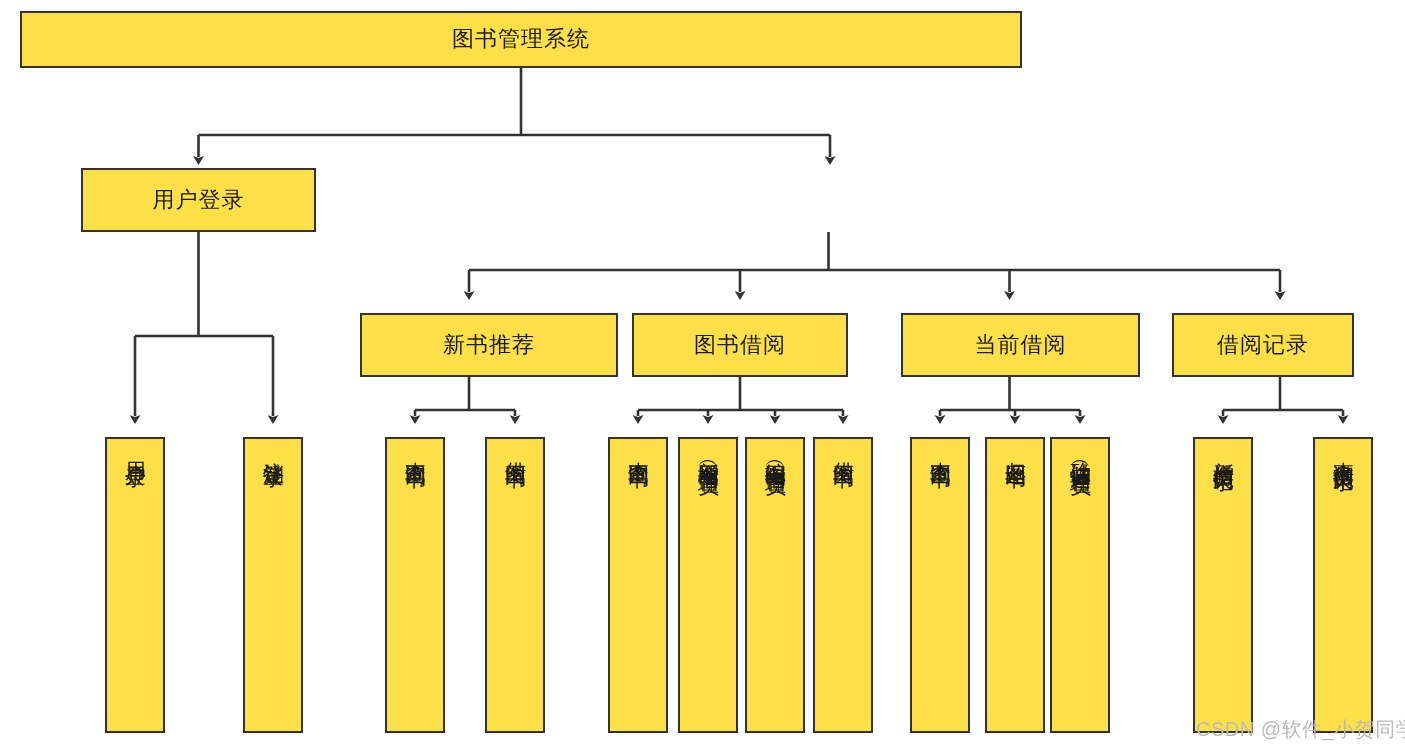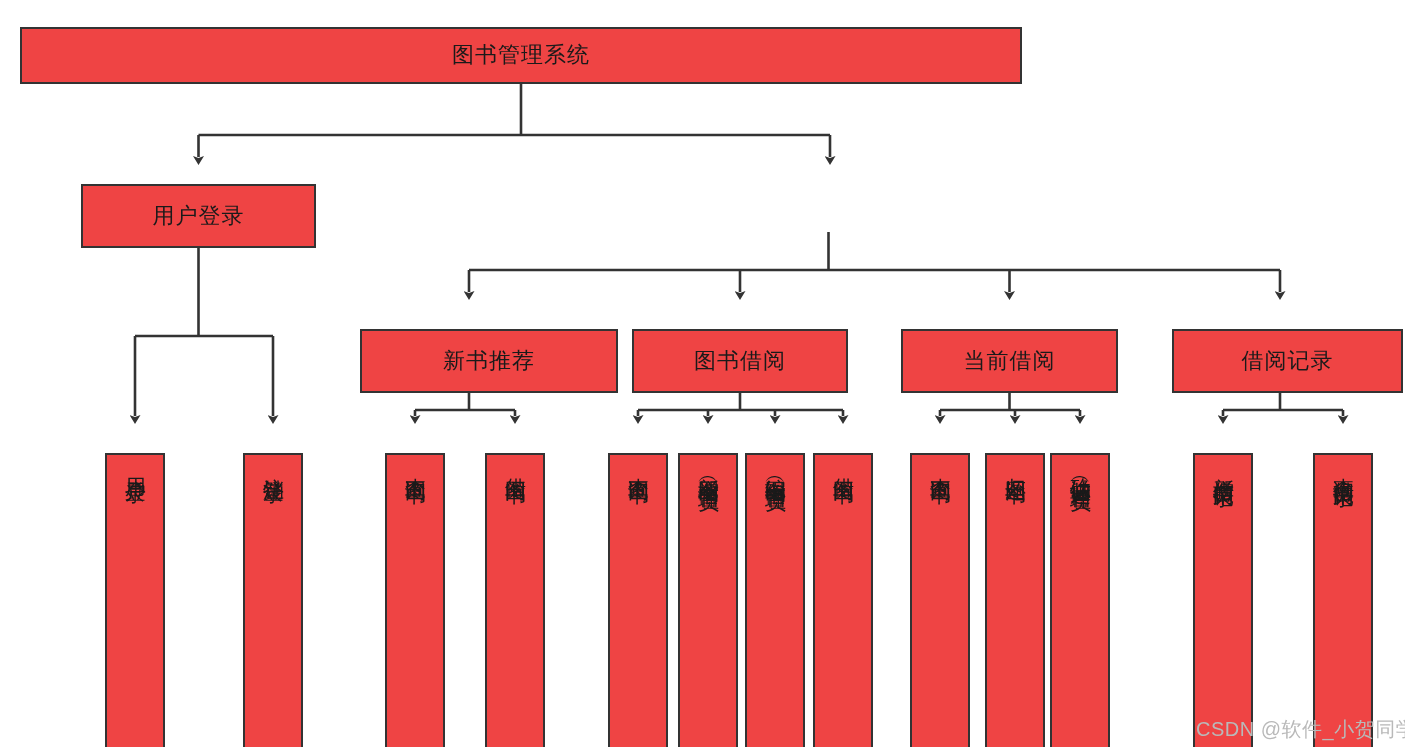--- a/index.html
+++ b/index.html
@@ -21,26 +21,25 @@
   #diagram-svg {
     position: absolute;
     left: 0;
     top: 0;
     width: 1405px;
     height: 747px;
   }
   .node-box {
     position: absolute;
     box-sizing: border-box;
-    background: #ef4444;
+    background: #fde047;
     border: 2px solid #333333;
     display: flex;
     align-items: center;
     justify-content: center;
-    margin-top: 16px;
   }
   .node-label-h {
     font-size: 22px;
     color: #1a1a1a;
     letter-spacing: 1px;
     line-height: 1.2;
     white-space: nowrap;
     text-align: center;
   }
   .node-box.vertical {
@@ -129,24 +128,24 @@
   <div class="node-box" style="left:81px; top:168px; width:235px; height:64px;">
     <span class="node-label-h">用户登录</span>
   </div>
 
   <div class="node-box" style="left:360px; top:313px; width:258px; height:64px;">
     <span class="node-label-h">新书推荐</span>
   </div>
   <div class="node-box" style="left:632px; top:313px; width:216px; height:64px;">
     <span class="node-label-h">图书借阅</span>
   </div>
-  <div class="node-box" style="left:901px; top:313px; width:217px; height:64px;">
+  <div class="node-box" style="left:901px; top:313px; width:239px; height:64px;">
     <span class="node-label-h">当前借阅</span>
   </div>
-  <div class="node-box" style="left:1172px; top:313px; width:231px; height:64px;">
+  <div class="node-box" style="left:1172px; top:313px; width:182px; height:64px;">
     <span class="node-label-h">借阅记录</span>
   </div>
 
   <div class="node-box vertical" style="left:105px; top:437px; width:60px; height:296px;">
     <span class="node-label-v">用户登录</span>
   </div>
   <div class="node-box vertical" style="left:243px; top:437px; width:60px; height:296px;">
     <span class="node-label-v">注销登录</span>
   </div>
   <div class="node-box vertical" style="left:385px; top:437px; width:60px; height:296px;">

